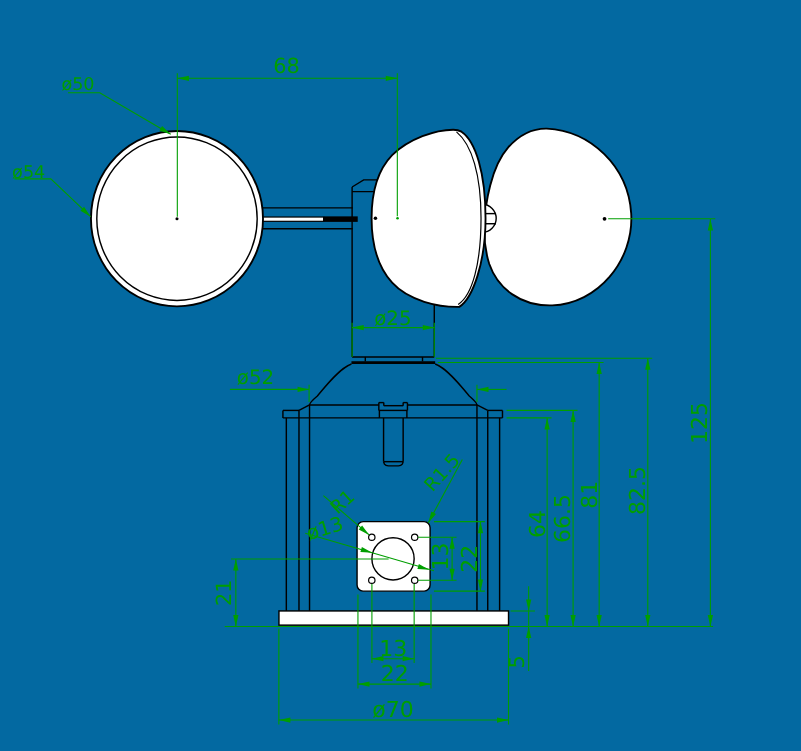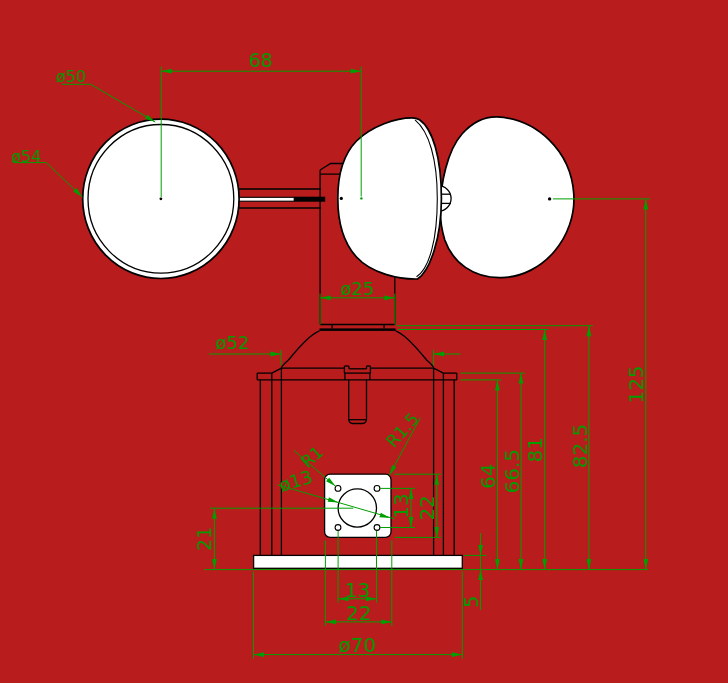--- a/index.html
+++ b/index.html
@@ -1,16 +1,16 @@
 <!DOCTYPE html>
 <html><head>
 <meta charset="utf-8">
 <style>
   html,body{margin:0;padding:0;background:#ffffff;}
-  .canvas{position:relative;width:728px;height:683px;background:#b91c1c;overflow:hidden;}
+  .canvas{position:relative;width:728px;height:683px;background:#0369a1;overflow:hidden;}
   svg{display:block;}
   text{font-family:"DejaVu Sans",sans-serif;}
   .dimtext{font-size:18px;}
 </style>
 </head>
 <body>
 
 <div class="canvas">
 <svg width="728" height="683" viewBox="0 0 728 683">
 

